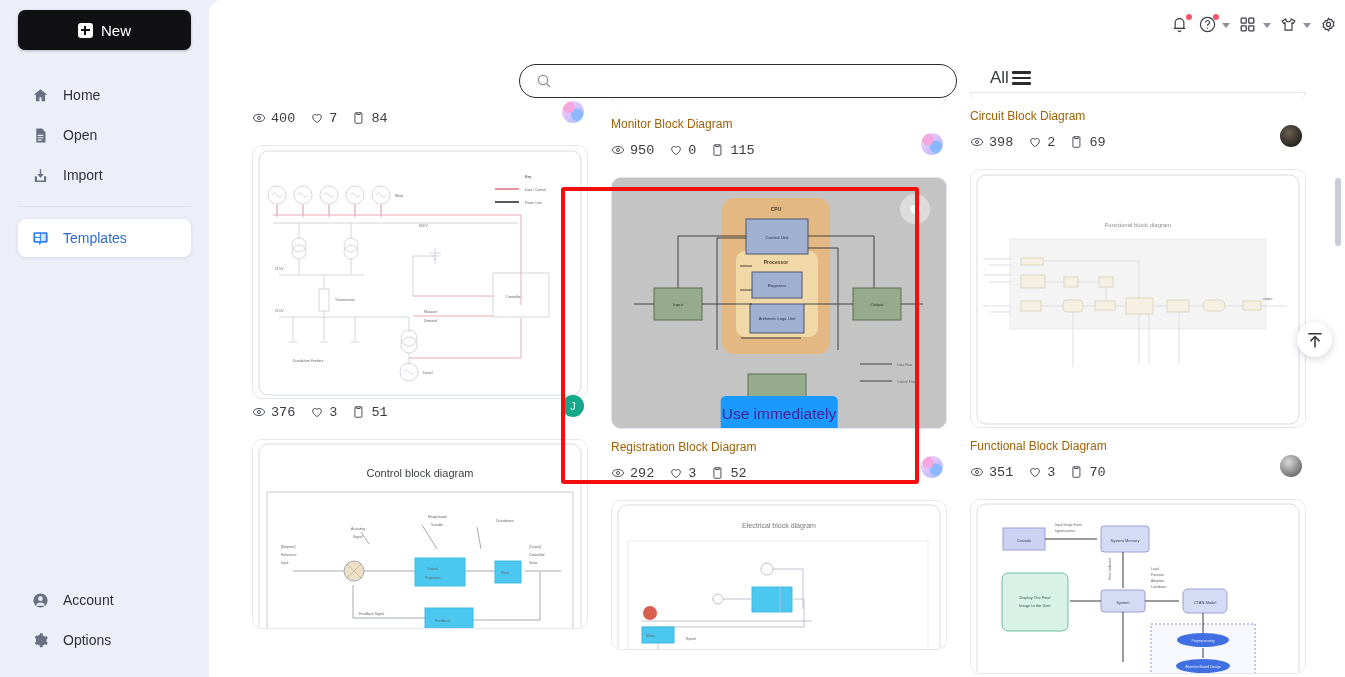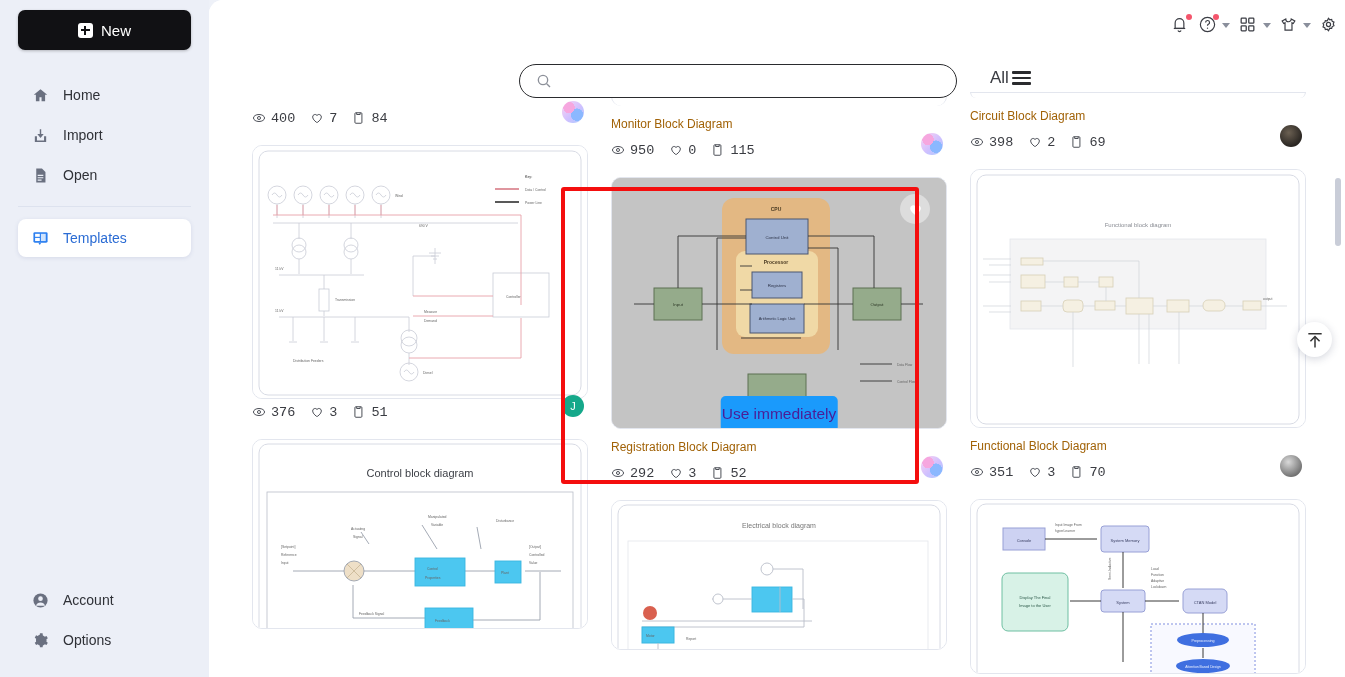--- a/index.html
+++ b/index.html
@@ -254,34 +254,34 @@
         <span class="ico">
           <svg width="17" height="17" viewBox="0 0 24 24" fill="#6a7080">
               <path d="M12 3 2.5 11h3v9h5v-5.5h3V20h5v-9h3z"></path>
             </svg>
         </span>
         <span>Home</span>
       </div>
       <div class="nav-item">
         <span class="ico">
           <svg width="17" height="17" viewBox="0 0 24 24" fill="#6a7080">
+              <path d="M6 2h8l5 5v15H6z"></path>
+              <path d="M8 11h8v1.6H8zm0 3.4h8V16H8zm0 3.4h5.5v1.6H8z" fill="#eceff7"></path>
+            </svg>
+        </span>
+        <span>Open</span>
+      </div>
+      <div class="nav-item">
+        <span class="ico">
+          <svg width="17" height="17" viewBox="0 0 24 24" fill="#6a7080">
               <path d="M4 13h3v6h10v-6h3v8H4z"></path>
               <path d="M11 3h2v7h3.5L12 15.5 7.5 10H11z"></path>
             </svg>
         </span>
         <span>Import</span>
-      </div>
-      <div class="nav-item">
-        <span class="ico">
-          <svg width="17" height="17" viewBox="0 0 24 24" fill="#6a7080">
-              <path d="M6 2h8l5 5v15H6z"></path>
-              <path d="M8 11h8v1.6H8zm0 3.4h8V16H8zm0 3.4h5.5v1.6H8z" fill="#eceff7"></path>
-            </svg>
-        </span>
-        <span>Open</span>
       </div>
       <div class="nav-sep"></div>
       <div class="nav-item active">
         <span class="ico">
           <svg width="17" height="17" viewBox="0 0 24 24">
               <rect x="2" y="3" width="20" height="15" rx="2" fill="#2b7ff0"></rect>
               <rect x="4.4" y="5.4" width="6.6" height="4.2" fill="#fff"></rect>
               <rect x="12.6" y="5.4" width="6.8" height="10.2" fill="#cfe3fd"></rect>
               <rect x="4.4" y="11.2" width="6.6" height="4.4" fill="#fff"></rect>
               <path d="M9 18h4l-2 3z" fill="#2b7ff0"></path>

